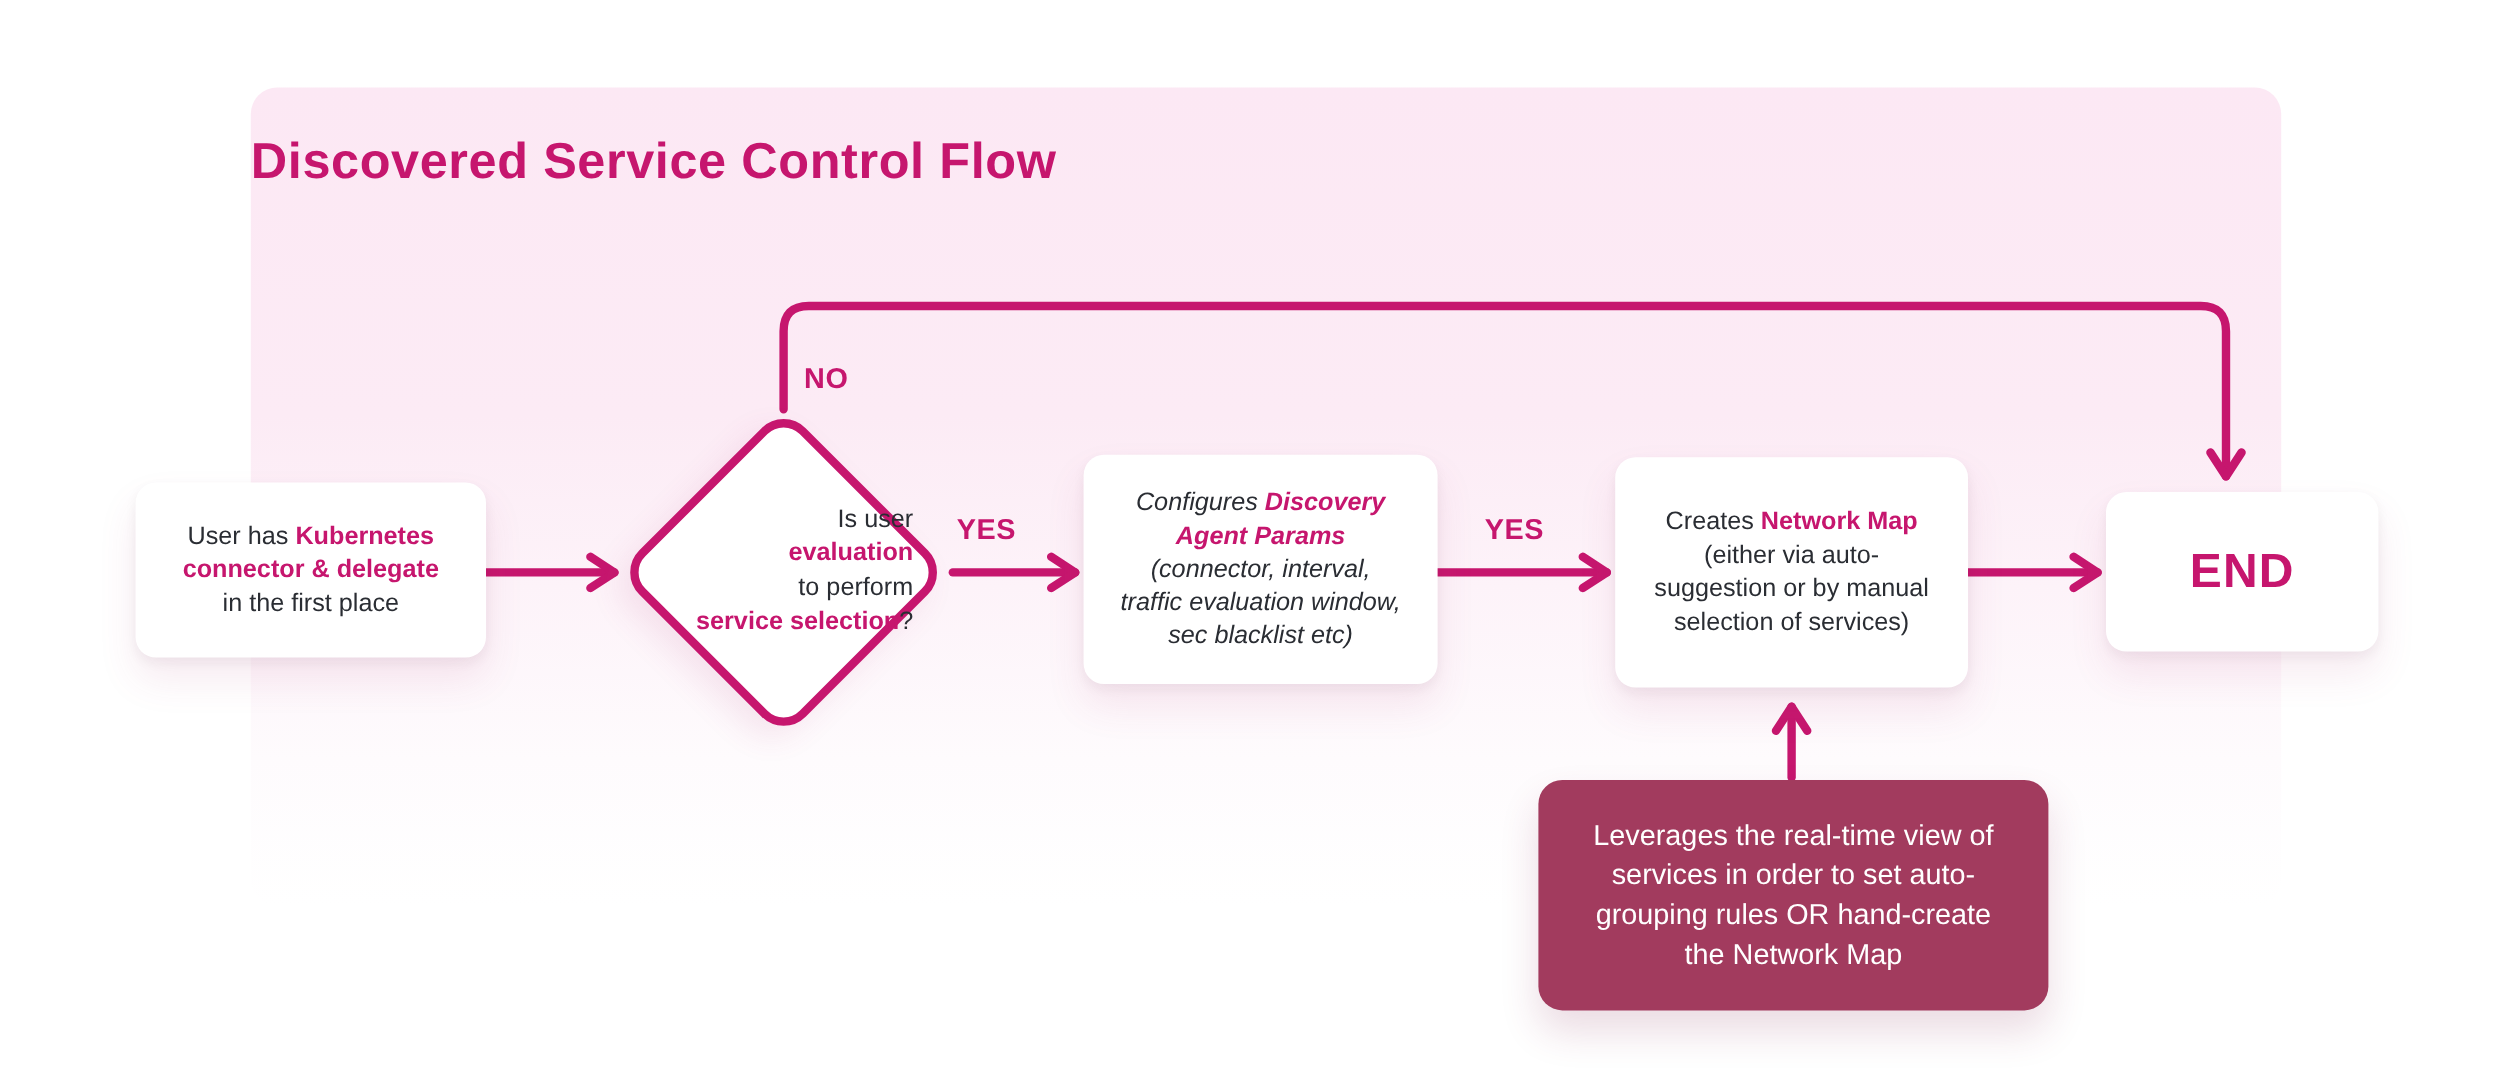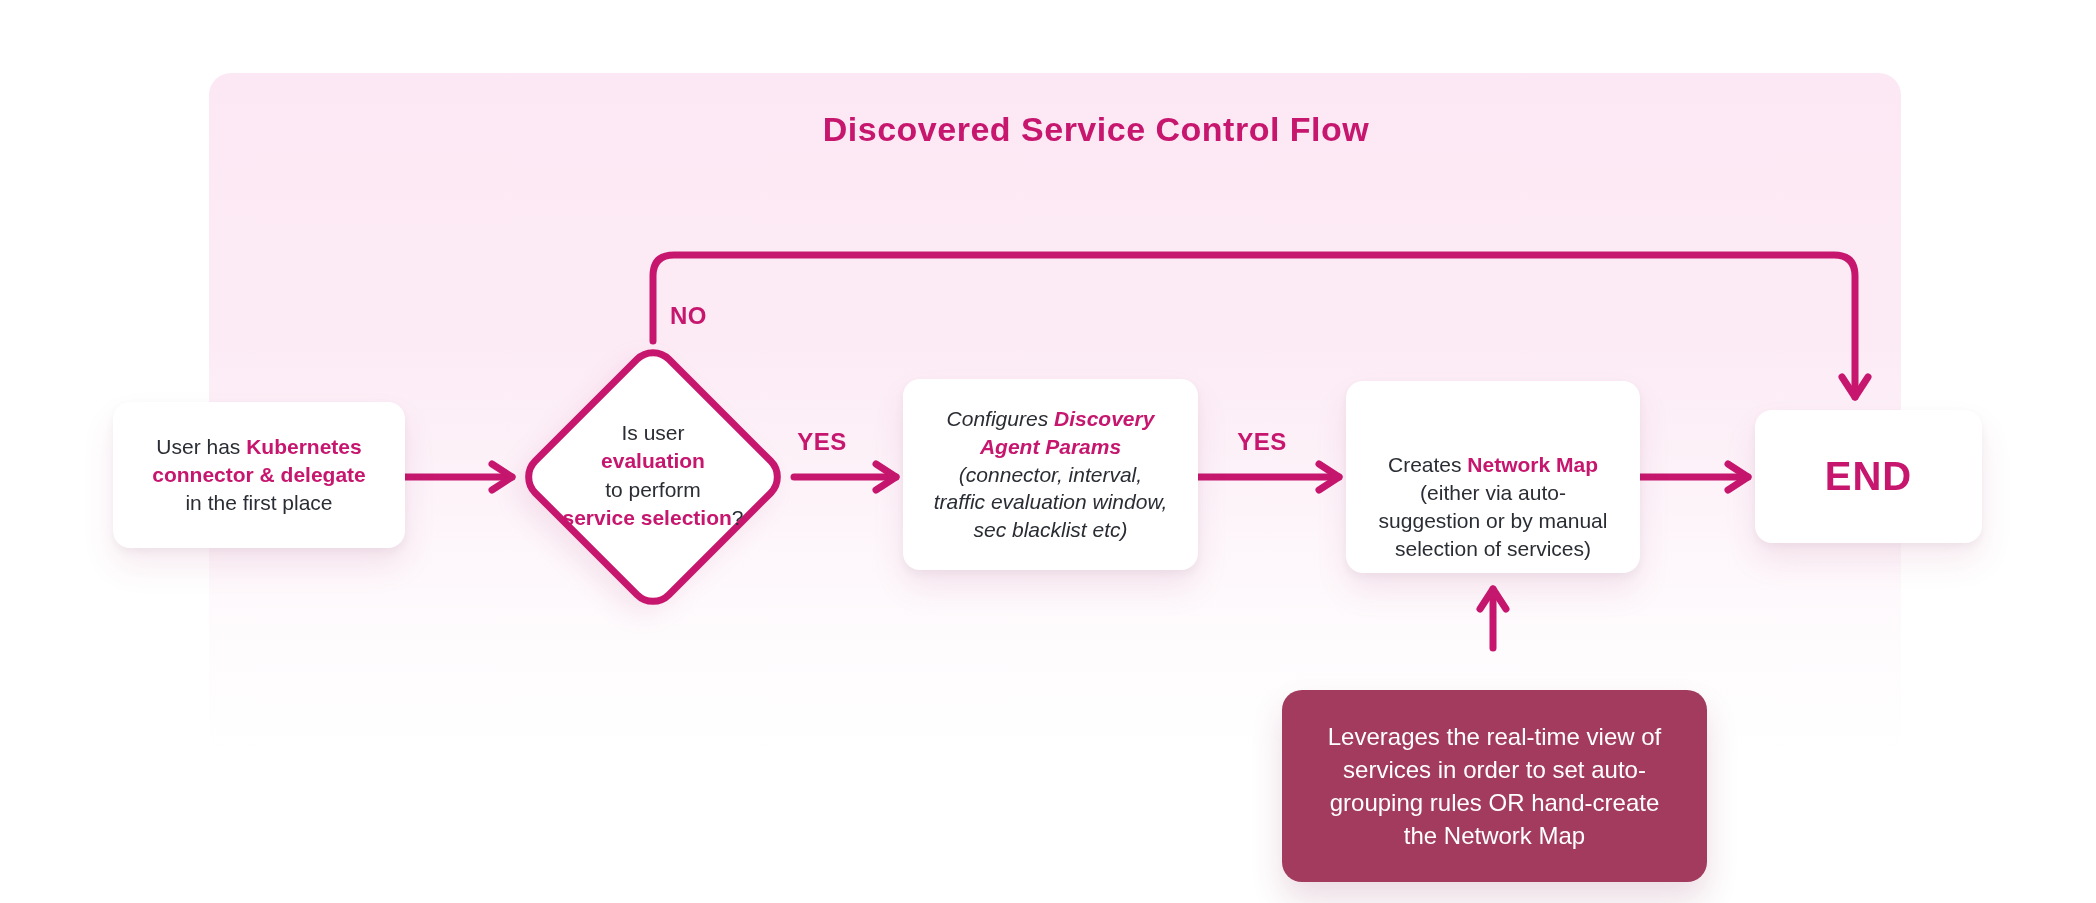--- a/index.html
+++ b/index.html
@@ -13,54 +13,54 @@
   html,body{margin:0;padding:0;background:#fff;}
   .canvas{
     position:relative;width:2096px;height:903px;background:#fff;overflow:hidden;
     font-family:"Liberation Sans","DejaVu Sans",sans-serif;color:var(--text);
   }
   .board{
     position:absolute;left:209px;top:73px;width:1692px;height:682px;border-radius:22px;
     background:linear-gradient(180deg,var(--board-top) 0%,#fcebf5 40%,#fefbfd 82%,#ffffff 100%);
   }
   .title{
-    position:absolute;left:209px;top:110px;width:1692px;text-align:center;
-    font-size:34px;font-weight:bold;letter-spacing:.5px;color:var(--accent);margin-left:41px;
+    position:absolute;left:209px;top:110px;width:1692px;text-align:left;
+    font-size:42px;font-weight:bold;letter-spacing:.5px;color:var(--accent);
   }
   svg.connectors{position:absolute;left:0;top:0;width:2096px;height:903px;pointer-events:none;}
   .edge,.edge-head{fill:none;stroke:var(--accent);stroke-width:7;stroke-linecap:round;stroke-linejoin:round;}
   .node{
     position:absolute;background:var(--node-bg);border-radius:17px;
     box-shadow:0 18px 32px rgba(176,60,120,.10),0 4px 10px rgba(40,20,40,.05);
     display:flex;align-items:center;justify-content:center;text-align:center;
     font-size:21px;line-height:1.33;white-space:pre-line;padding:10px 14px;
   }
   .accent-text{color:var(--accent);font-weight:bold;}
   .node-start{left:113px;top:402px;width:292px;height:146px;align-items:center;}
   .node-configure{left:903px;top:379px;width:295px;height:191px;font-style:italic;}
-  .node-create{left:1346px;top:381px;width:294px;height:192px;align-items:flex-end;}
+  .node-create{left:1346px;top:381px;width:294px;height:192px;}
   .node-end{left:1755px;top:410px;width:227px;height:133px;font-size:40px;font-weight:bold;color:var(--accent);letter-spacing:1px;white-space:normal;}
   .diamond-shape{
     position:absolute;left:555px;top:379px;width:196px;height:196px;background:var(--node-bg);
     border:7px solid var(--accent);border-radius:26px;transform:rotate(45deg);
     box-shadow:0 14px 26px rgba(176,60,120,.10);
   }
   .diamond-label{
-    position:absolute;left:545px;top:419px;width:216px;text-align:center;
+    position:absolute;left:545px;top:419px;width:216px;text-align:right;
     font-size:21px;line-height:1.35;white-space:pre-line;
   }
   .edge-label{position:absolute;font-size:24px;font-weight:bold;letter-spacing:.5px;color:var(--accent);}
   .label-no{left:670px;top:272px;margin-top:30px;}
   .label-yes-1{left:787px;top:428px;width:70px;text-align:center;}
   .label-yes-2{left:1227px;top:428px;width:70px;text-align:center;}
   .note{
     position:absolute;left:1282px;top:650px;width:425px;height:192px;border-radius:20px;
     background:var(--note-bg);color:#fff;display:flex;align-items:center;justify-content:center;
     text-align:center;font-size:24px;line-height:1.38;white-space:pre-line;
-    box-shadow:0 18px 32px rgba(130,40,80,.16);padding:10px 18px;margin-top:40px;
+    box-shadow:0 18px 32px rgba(130,40,80,.16);padding:10px 18px;
   }
 </style>
 </head>
 <body>
 
 <div class="canvas">
 
   <div class="board"></div>
 
   <div class="title">Discovered Service Control Flow</div>

